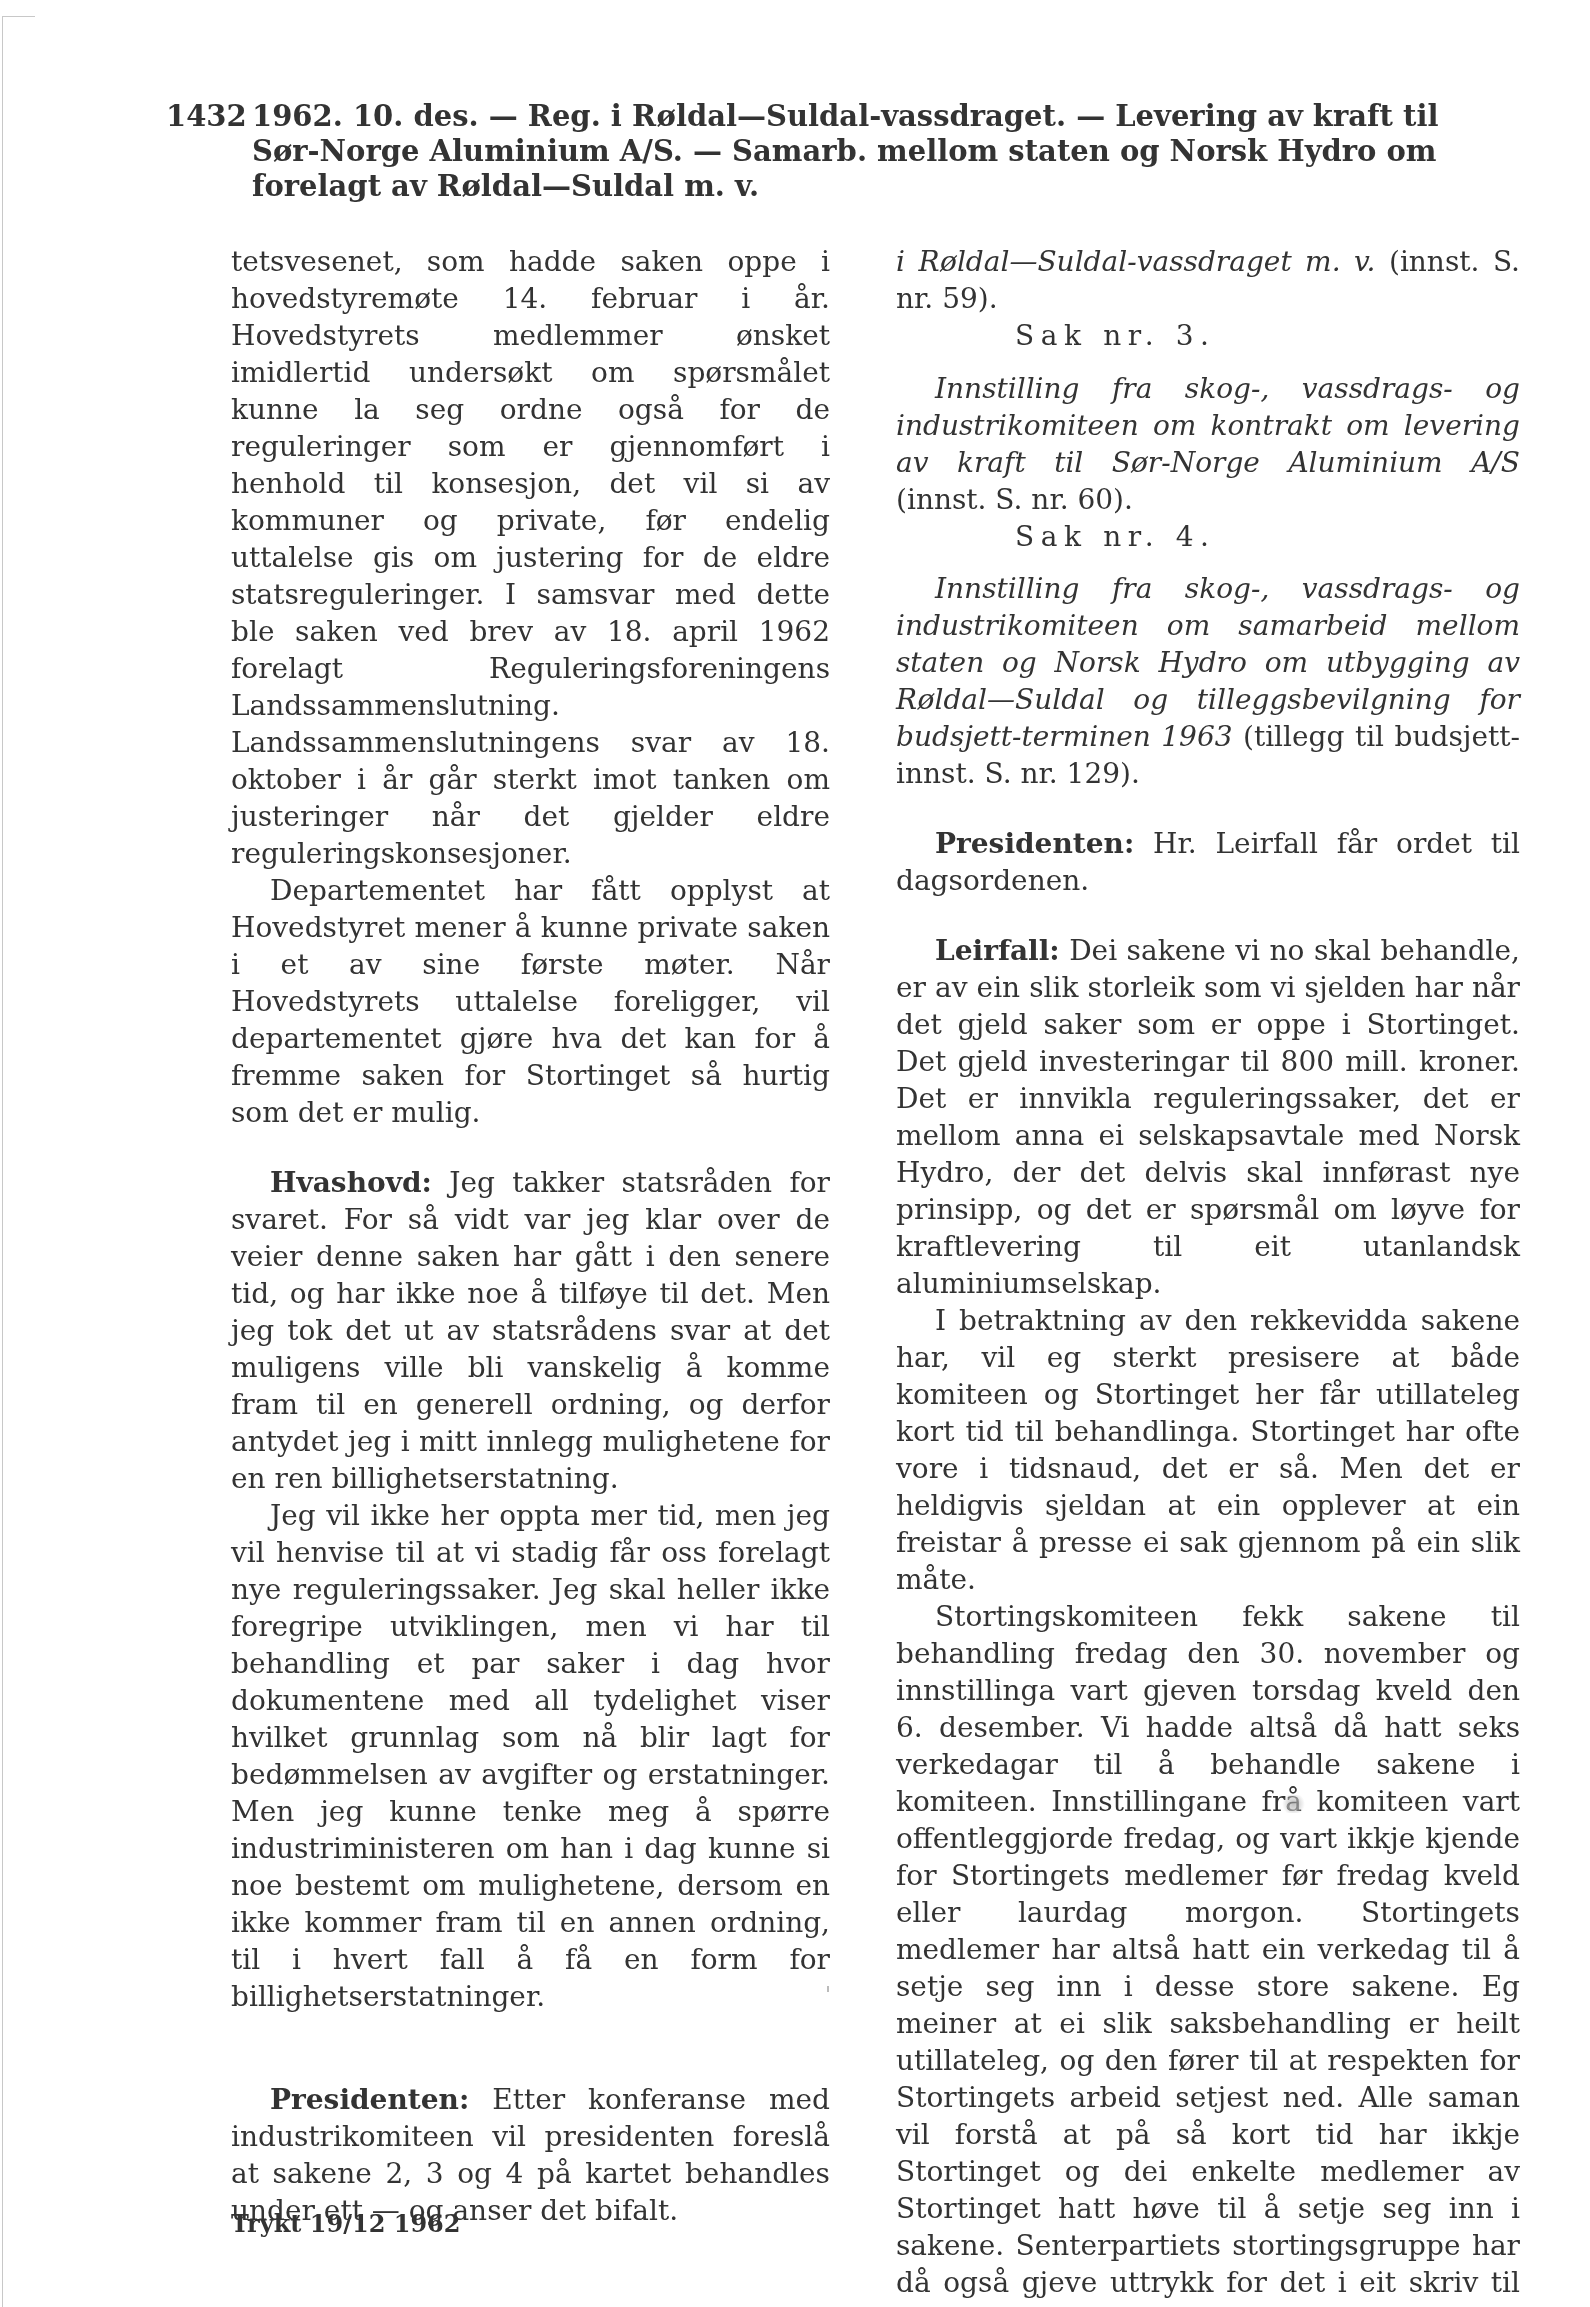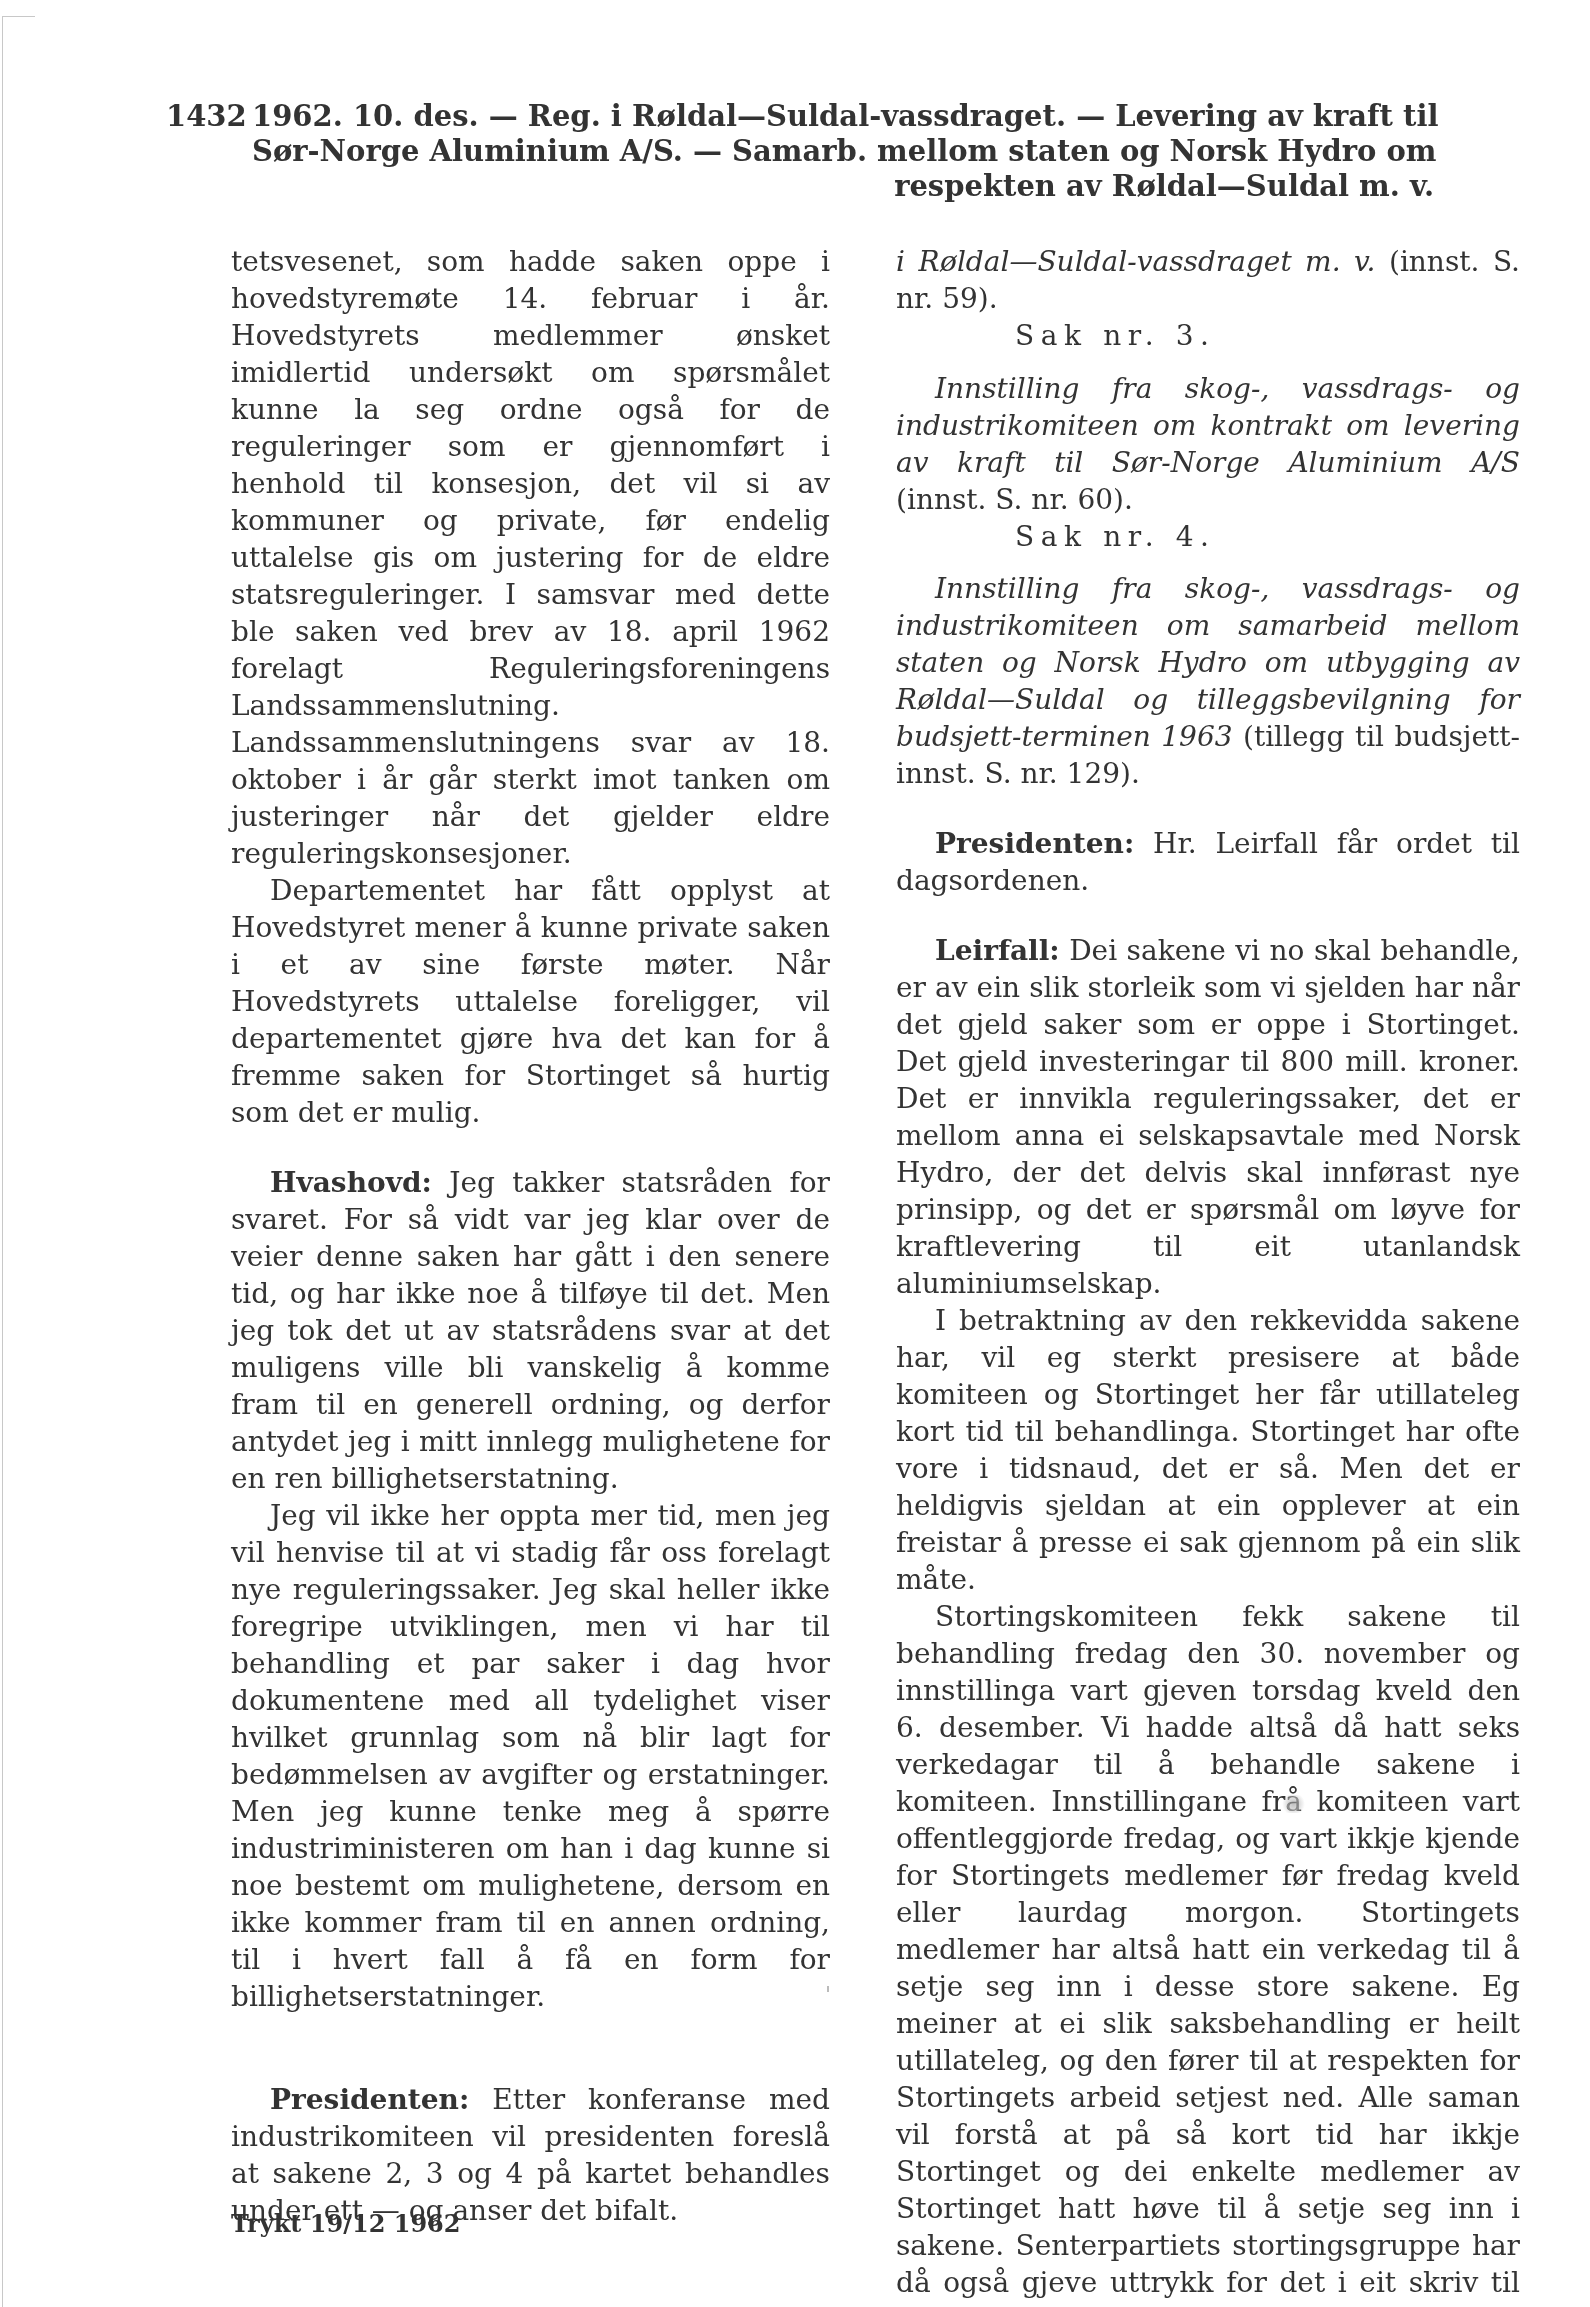--- a/index.html
+++ b/index.html
@@ -2,21 +2,21 @@
 <html style="font-size:8.8px"><head>
 <meta charset="utf-8">
 <style>
   html, body { margin:0; padding:0; background:#ffffff; }
   body { width:1590px; height:2307px; position:relative; overflow:hidden;
          font-family:"DejaVu Serif", "Liberation Serif", serif; color:#333333; }
   .scan-edge { position:absolute; left:2.2px; top:15.5px; width:1.1px; height:2292px; background:#c8c8c8; }
   .scan-top { position:absolute; left:2.2px; top:15.5px; width:33px; height:1.1px; background:#c8c8c8; }
   .header { position:absolute; left:166px; top:99px; width:1270px; font-size:29px; line-height:35px; }
   .page-num { position:absolute; left:0; top:0; font-weight:bold; }
-  .running-head { position:absolute; left:86px; top:0; width:1182px; font-weight:bold; text-align:right; }
+  .running-head { position:absolute; left:86px; top:0; width:1182px; font-weight:bold; text-align:left; }
   .running-head div { white-space:nowrap; }
   .col { position:absolute; top:243px; font-size:28px; line-height:37px; text-align:justify; }
   .col-left { left:231px; width:599px; }
   .col-right { left:896px; width:624px; }
   .p { margin:0; text-indent:0; }
   .ind { text-indent:39px; }
   .speaker { font-weight:bold; }
   .it { font-style:italic;margin-top:16px; }
   .sak { text-align:left; padding-left:119px; letter-spacing:6.6px; margin-bottom:15.5px; }
   .gap1 { height:33px; }
@@ -29,21 +29,21 @@
 <body>
 
 <div class="scan-edge"></div>
 <div class="scan-top"></div>
 
 <div class="header">
   <div class="page-num">1432</div>
   <div class="running-head">
     <div>1962. 10. des. — Reg. i Røldal—Suldal-vassdraget. — Levering av kraft til</div>
     <div>Sør-Norge Aluminium A/S. — Samarb. mellom staten og Norsk Hydro om</div>
-    <div>respekten av Røldal—Suldal m. v.</div>
+    <div>forelagt av Røldal—Suldal m. v.</div>
   </div>
 </div>
 
 <div class="col col-left">
   <p class="p">tetsvesenet, som hadde saken oppe i hovedstyremøte 14. februar i år. Hovedstyrets medlemmer ønsket imidlertid undersøkt om spørsmålet kunne la seg ordne også for de reguleringer som er gjennomført i henhold til konsesjon, det vil si av kommuner og private, før endelig uttalelse gis om justering for de eldre statsreguleringer. I samsvar med dette ble saken ved brev av 18. april 1962 forelagt Reguleringsforeningens Landssammenslutning. Landssammenslutningens svar av 18. oktober i år går sterkt imot tanken om justeringer når det gjelder eldre reguleringskonsesjoner.</p>
   <p class="p ind">Departementet har fått opplyst at Hovedstyret mener å kunne private saken i et av sine første møter. Når Hovedstyrets uttalelse foreligger, vil departementet gjøre hva det kan for å fremme saken for Stortinget så hurtig som det er mulig.</p>
   <div class="gap1"></div>
   <p class="p ind"><span class="speaker">Hvashovd:</span><span> Jeg takker statsråden for svaret. For så vidt var jeg klar over de veier denne saken har gått i den senere tid, og har ikke noe å tilføye til det. Men jeg tok det ut av statsrådens svar at det muligens ville bli vanskelig å komme fram til en generell ordning, og derfor antydet jeg i mitt innlegg mulighetene for en ren billighetserstatning.</span></p>
   <p class="p ind">Jeg vil ikke her oppta mer tid, men jeg vil henvise til at vi stadig får oss forelagt nye reguleringssaker. Jeg skal heller ikke foregripe utviklingen, men vi har til behandling et par saker i dag hvor dokumentene med all tydelighet viser hvilket grunnlag som nå blir lagt for bedømmelsen av avgifter og erstatninger. Men jeg kunne tenke meg å spørre industriministeren om han i dag kunne si noe bestemt om mulighetene, dersom en ikke kommer fram til en annen ordning, til i hvert fall å få en form for billighetserstatninger.</p>
   <div class="gap1"></div>

